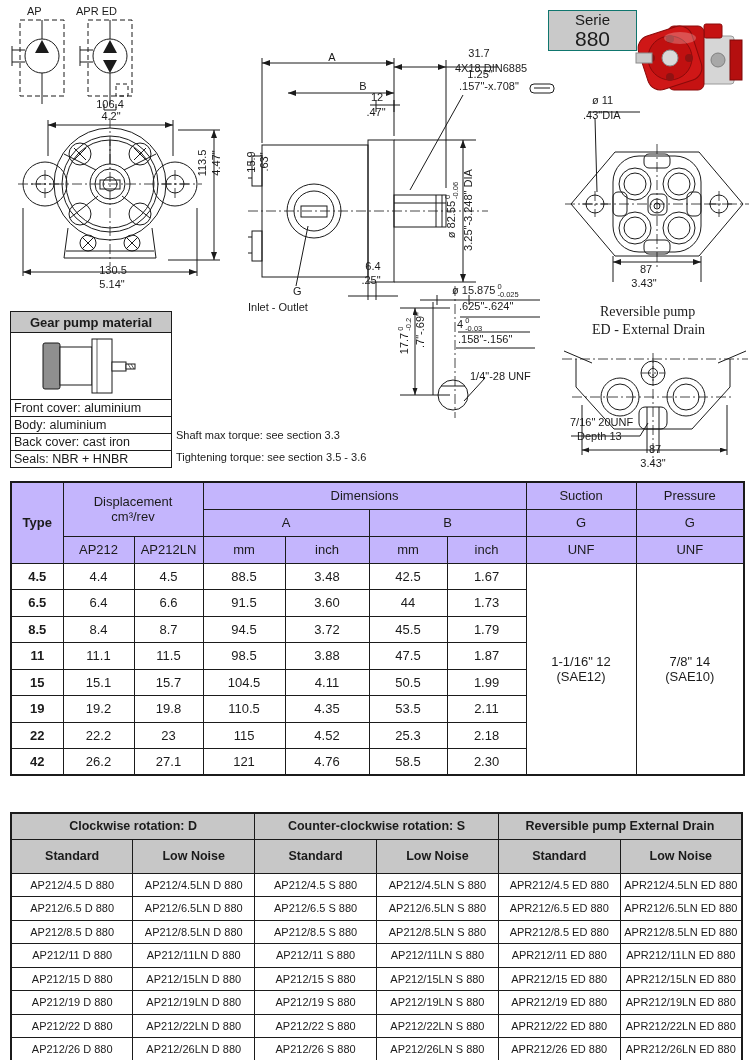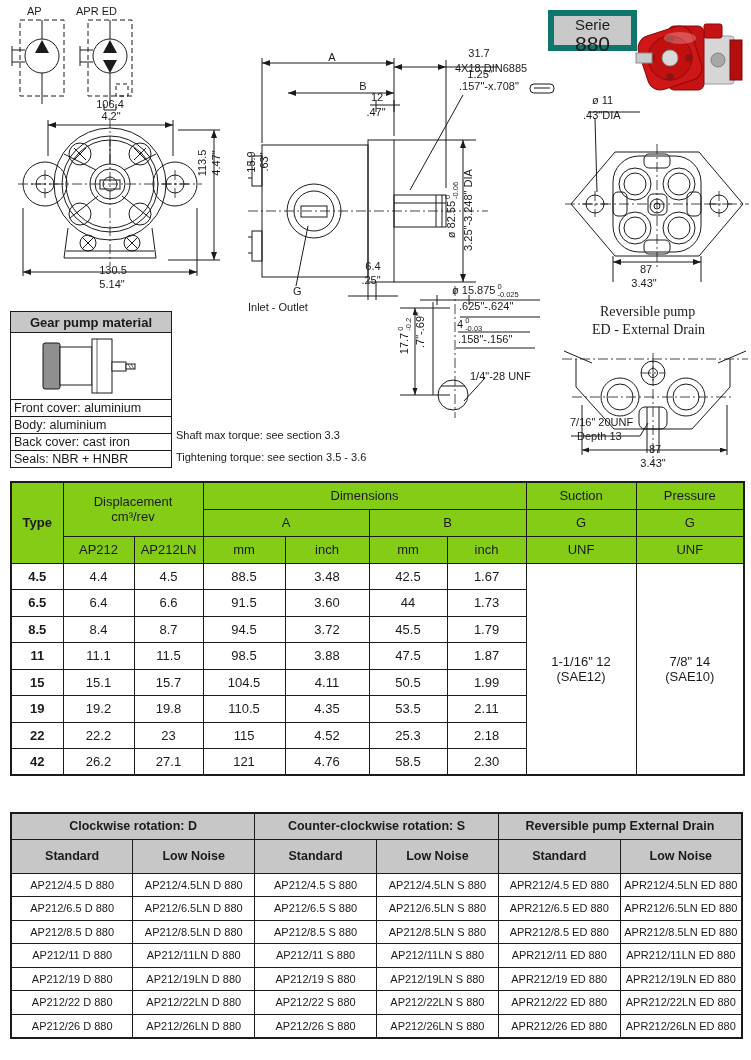--- a/index.html
+++ b/index.html
@@ -6,31 +6,31 @@
 body{font-family:"Liberation Sans","DejaVu Sans",sans-serif;background:#fff;color:#1b1b1b;}
 .page{position:relative;width:751px;height:1060px;background:#ffffff;overflow:hidden;}
 .lbl{position:absolute;font-size:11px;line-height:1.05;white-space:nowrap;color:#1b1b1b;}
 .lbl.c{transform:translateX(-50%);}
 .lbl.rotc{transform:translate(-50%,-50%) rotate(-90deg);}
 .f12{font-size:11px;}
 .f14{font-size:14px;font-family:Liberation Serif, serif;}
 .dimgrp{display:inline-flex;align-items:center;gap:2px;}
 .tol{display:inline-flex;flex-direction:column;font-size:7.5px;line-height:1.05;}
 .tol i{font-style:normal;}
-.serie-box{position:absolute;left:548px;top:10px;width:89px;height:41px;background:#c9c9c9;border:6px solid #0f766e;text-align:center;}
+.serie-box{position:absolute;left:548px;top:10px;width:89px;height:41px;background:#c9c9c9;border:1px solid #0f766e;text-align:center;}
 .serie-box .s1{font-size:15px;line-height:17px;}
 .serie-box .s2{font-size:21px;line-height:21px;}
 .mat-box{position:absolute;left:10px;top:311px;width:162px;height:157px;border:1px solid #1b1b1b;background:#fff;}
 .mat-box .mb-title{height:21px;background:#c7c7c7;border-bottom:1px solid #1b1b1b;text-align:center;font-size:13px;font-weight:bold;line-height:21px;}
 .mat-box .mb-draw{height:66px;position:relative;}
 .mat-box .mb-row{height:17px;border-top:1px solid #1b1b1b;font-size:12.5px;line-height:16px;padding-left:3px;white-space:nowrap;overflow:hidden;}
 table{border-collapse:collapse;table-layout:fixed;}
 .spec-table{position:absolute;left:10px;top:481px;width:733px;border:2px solid #1b1b1b;text-align:center;font-size:13px;}
 .spec-table td{border:1px solid #1b1b1b;padding:0;vertical-align:middle;}
-.spec-table thead td{background:#84cc16;}
+.spec-table thead td{background:#c4b5fd;}
 .spec-table thead tr{height:27px;}
 .spec-table tbody tr{height:26.5px;background:#fff;}
 .spec-table .c-type{font-weight:bold;}
 .ord-table{position:absolute;left:10px;top:812px;width:733px;border:2px solid #1b1b1b;text-align:center;}
 .ord-table td{border:1px solid #1b1b1b;padding:0;vertical-align:middle;}
 .ord-table thead td{background:#c7c7c7;font-size:12.5px;font-weight:bold;}
 .ord-table thead tr.g{height:26px;}
 .ord-table thead tr.s{height:34px;}
 .ord-table tbody tr{height:23.5px;background:#fff;font-size:11px;}
 svg{position:absolute;overflow:visible;}
@@ -500,20 +500,28 @@
         </tr>
         <tr>
           <td>AP212/11 D 880</td>
           <td>AP212/11LN D 880</td>
           <td>AP212/11 S 880</td>
           <td>AP212/11LN S 880</td>
           <td>APR212/11 ED 880</td>
           <td>APR212/11LN ED 880</td>
         </tr>
         <tr>
+          <td>AP212/15 D 880</td>
+          <td>AP212/15LN D 880</td>
+          <td>AP212/15 S 880</td>
+          <td>AP212/15LN S 880</td>
+          <td>APR212/15 ED 880</td>
+          <td>APR212/15LN ED 880</td>
+        </tr>
+        <tr>
           <td>AP212/19 D 880</td>
           <td>AP212/19LN D 880</td>
           <td>AP212/19 S 880</td>
           <td>AP212/19LN S 880</td>
           <td>APR212/19 ED 880</td>
           <td>APR212/19LN ED 880</td>
         </tr>
         <tr>
           <td>AP212/22 D 880</td>
           <td>AP212/22LN D 880</td>

